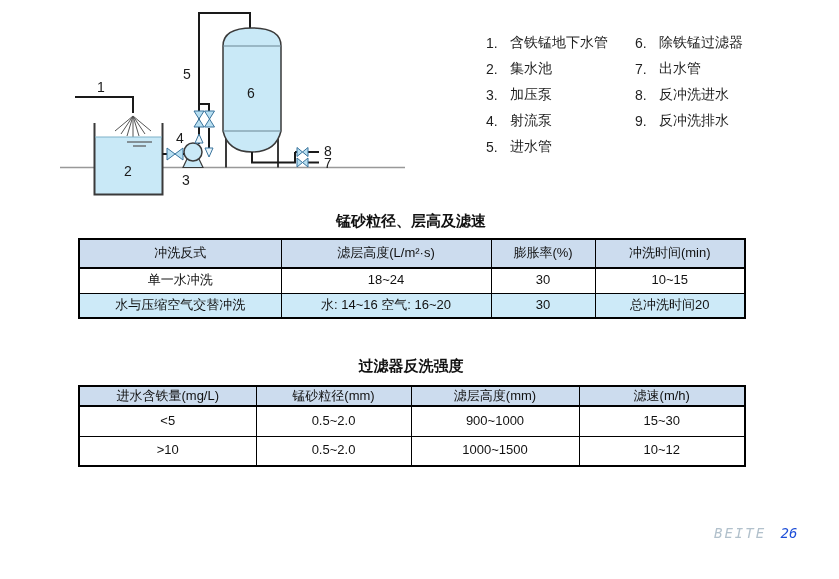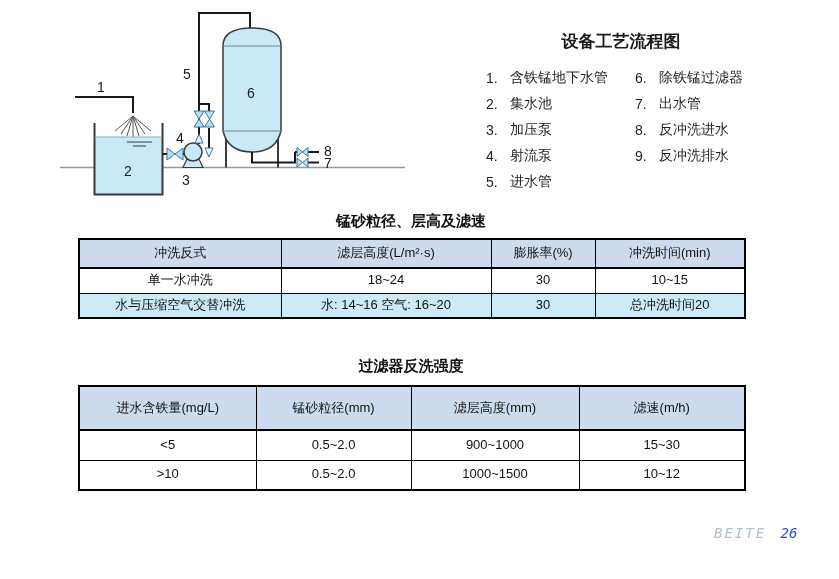--- a/index.html
+++ b/index.html
@@ -22,21 +22,21 @@
   #t1-title { top:212px; }
   #t2-title { top:357px; }
   
   table.tbl { position:absolute; left:78px; width:666px; border-collapse:collapse; table-layout:fixed; background:#fff; border:2px solid #000; }
   #table1 { top:238px; }
   #table2 { top:385px; }
   .tbl th, .tbl td { border:1px solid #000; text-align:center; vertical-align:middle; font-size:13px; font-weight:normal; color:#111; padding:0 2px; line-height:1.15; }
   .tbl thead th { background:#ccdcee; border-bottom:2px solid #000; }
   #table1 thead th { height:29px; }
   #table1 tbody td { height:25px; }
-  #table2 thead th { height:44px; }
+  #table2 thead th { height:20px; }
   #table2 tbody td { height:30px; }
   tr.hl td { background:#cdeaf8; }
   
   .footer { position:absolute; left:714px; top:525px; font-family:"DejaVu Sans Mono","Liberation Mono",monospace; font-style:italic; font-size:14px; white-space:nowrap; }
   .footer .brand { color:#b2c1cc; letter-spacing:2px; }
   .footer .pagenum { color:#1d4ed8; margin-left:6px; }
 </style>
 </head>
 <body>
 
@@ -117,21 +117,20 @@
   <text x="124" y="176">2</text>
   <text x="182" y="185">3</text>
   <text x="176" y="143">4</text>
   <text x="183" y="79">5</text>
   <text x="247" y="98">6</text>
   <text x="324" y="168">7</text>
   <text x="324" y="156">8</text>
 </svg>
 
 <div class="legend">
-  <div class="legend-title">设备工艺流程图</div>
   <div class="legend-grid">
     <div class="legend-item">
         <span class="num">1.</span>
         <span>含铁锰地下水管</span>
       </div>
     <div class="legend-item">
         <span class="num">2.</span>
         <span>集水池</span>
       </div>
     <div class="legend-item">

